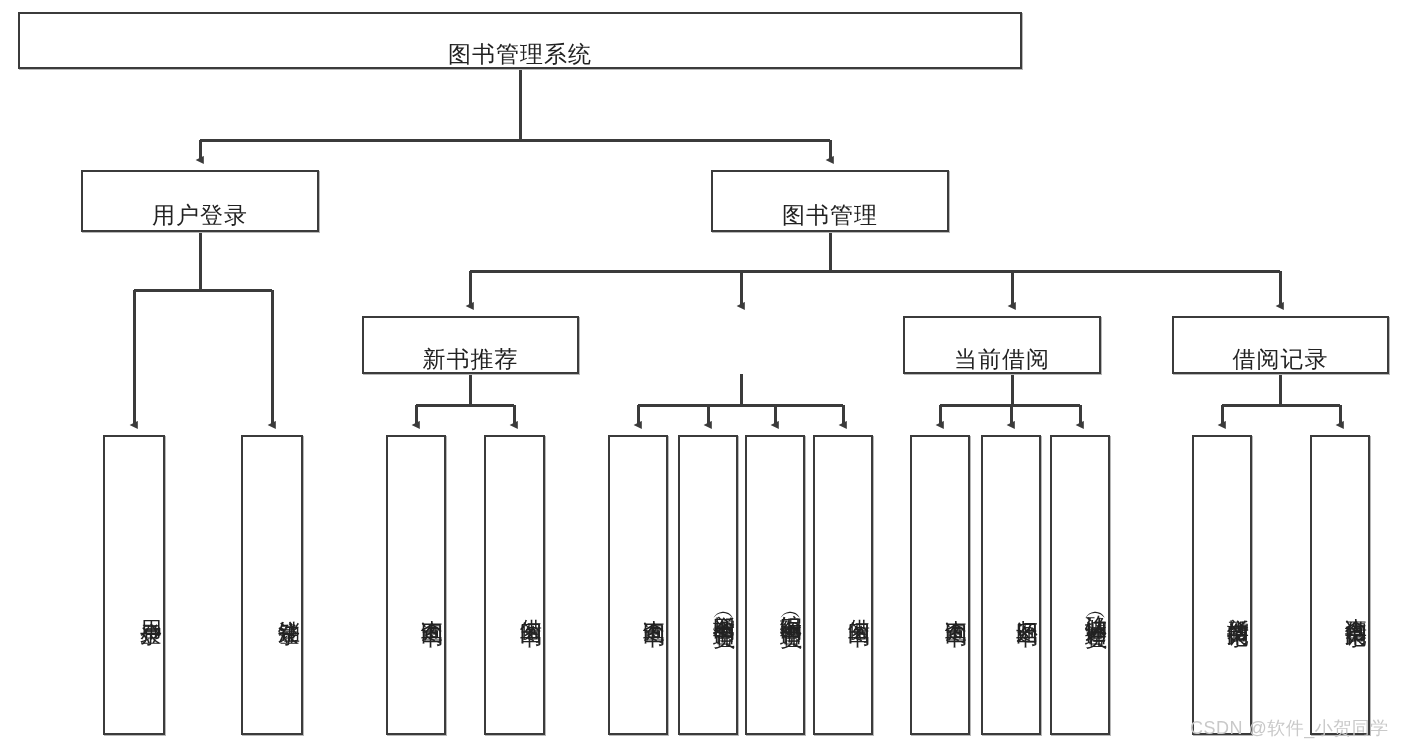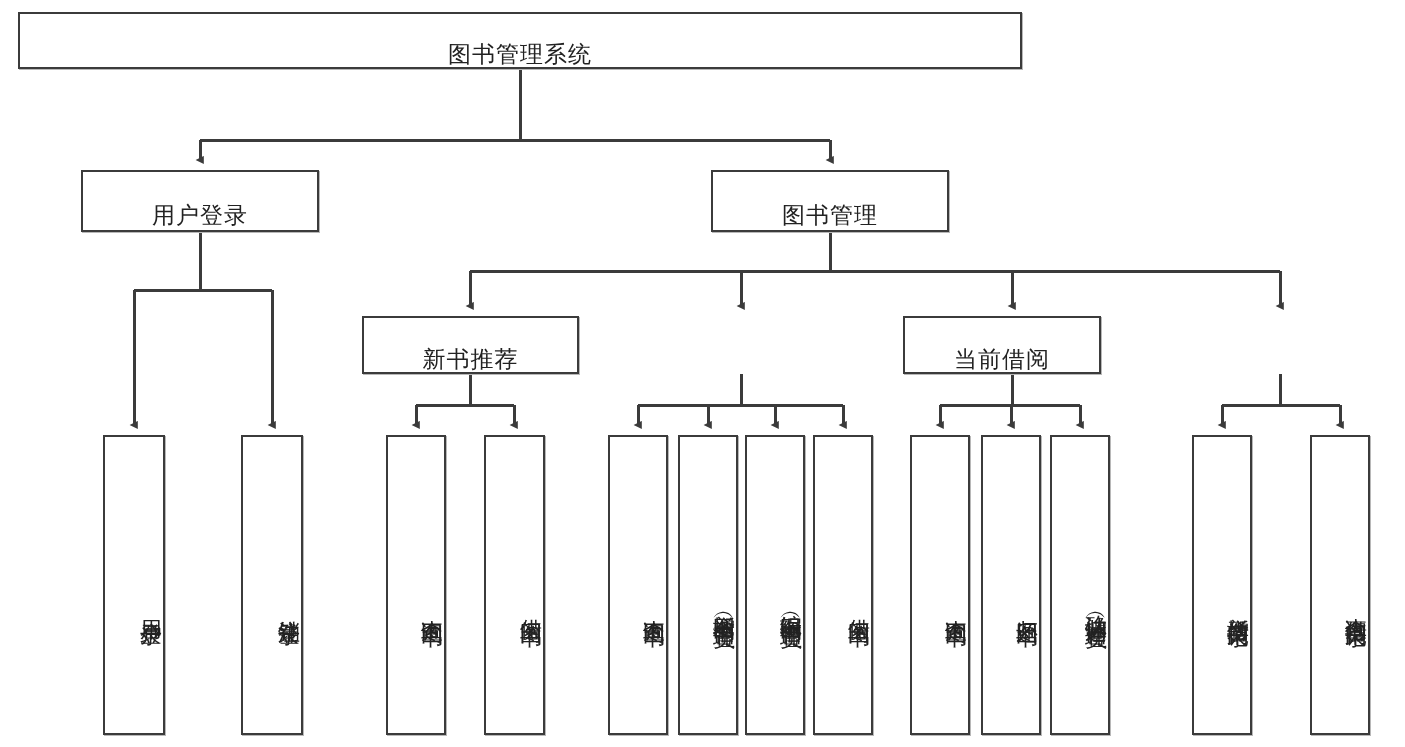--- a/index.html
+++ b/index.html
@@ -128,20 +128,23 @@
   <div class="node h" style="left: 711px; top: 170px; width: 238px; height: 62px;">
     <span class="lbl">图书管理</span>
   </div>
 
   <div class="node h" style="left: 362px; top: 316px; width: 217px; height: 58px;">
     <span class="lbl">新书推荐</span>
   </div>
   <div class="node h" style="left: 903px; top: 316px; width: 198px; height: 58px;">
     <span class="lbl">当前借阅</span>
   </div>
+  <div class="node h" style="left: 1172px; top: 316px; width: 217px; height: 58px;">
+    <span class="lbl">借阅记录</span>
+  </div>
 
   <div class="node v" style="left: 103px; top: 435px; width: 62px; height: 300px;">
     <span class="lbl">用户登录</span>
   </div>
   <div class="node v" style="left: 241px; top: 435px; width: 62px; height: 300px;">
     <span class="lbl">注销登录</span>
   </div>
   <div class="node v" style="left: 386px; top: 435px; width: 60px; height: 300px;">
     <span class="lbl">查询图书</span>
   </div>
@@ -169,14 +172,15 @@
   <div class="node v" style="left: 1050px; top: 435px; width: 60px; height: 300px;">
     <span class="lbl">确认归还（管理员）</span>
   </div>
   <div class="node v" style="left: 1192px; top: 435px; width: 60px; height: 300px;">
     <span class="lbl">新增借阅记录</span>
   </div>
   <div class="node v" style="left: 1310px; top: 435px; width: 60px; height: 300px;">
     <span class="lbl">查询借阅记录</span>
   </div>
 
+  <div class="watermark" style="left: 1190px; top: 716px; color: rgb(201, 201, 201);">CSDN @软件_小贺同学</div>
 
 </div>
 
 </body></html>

